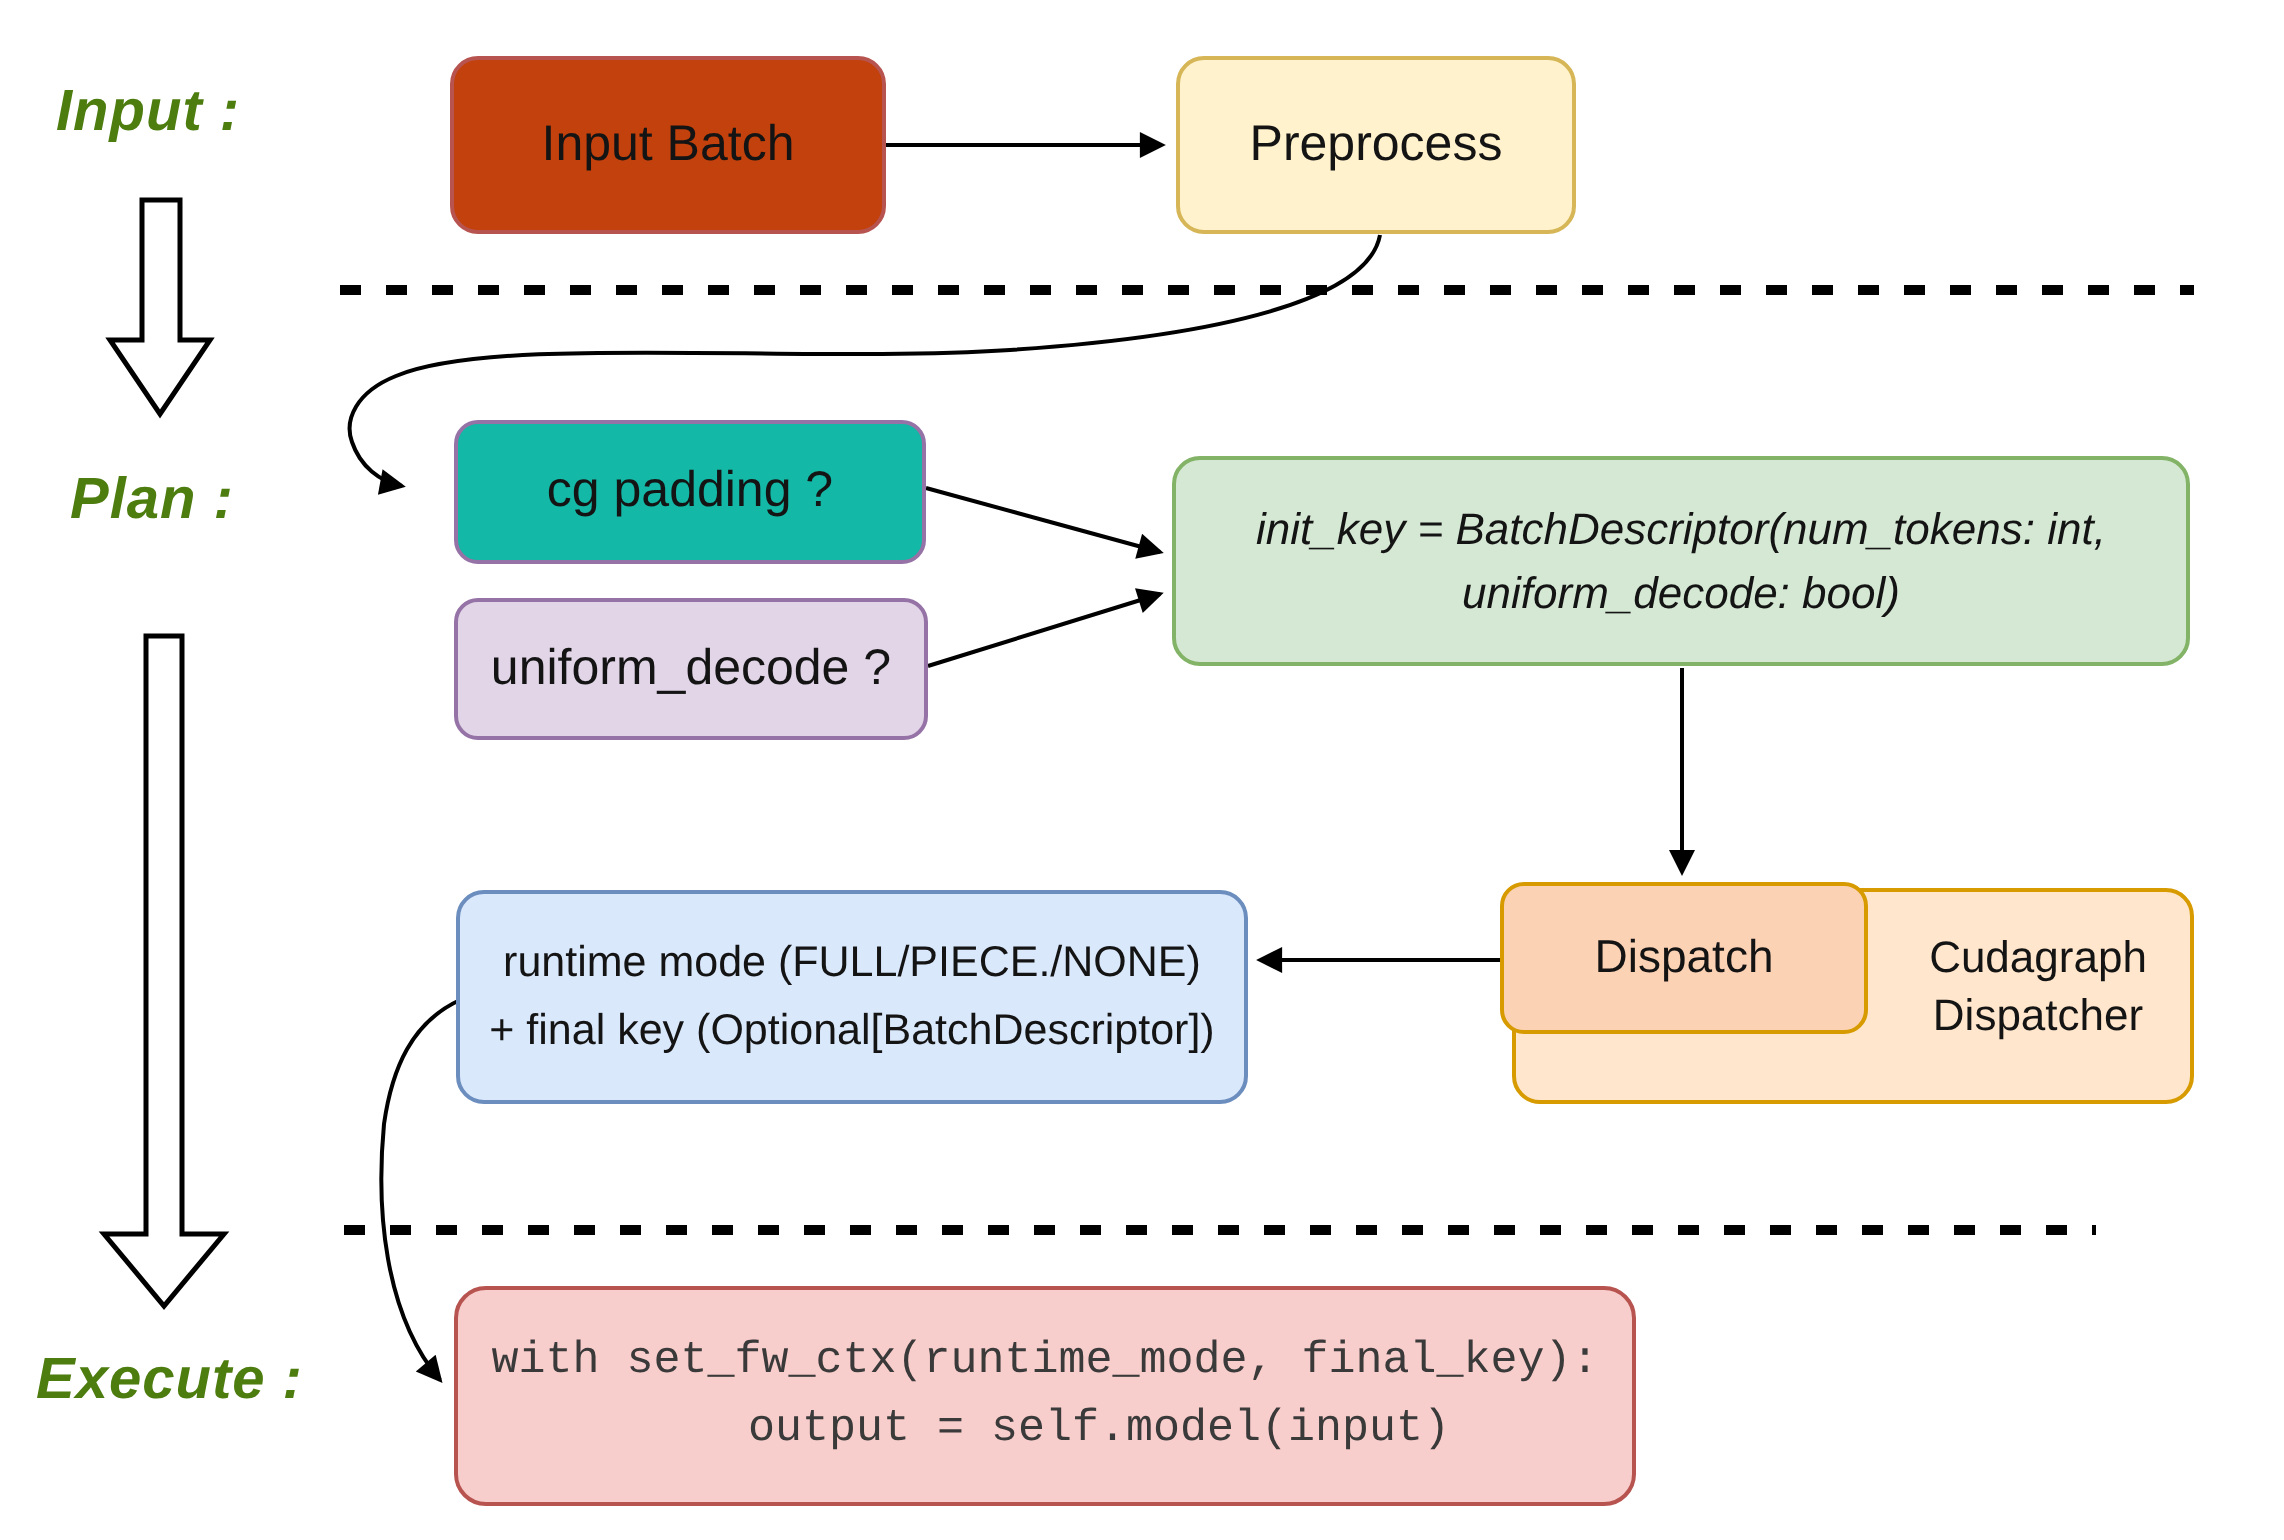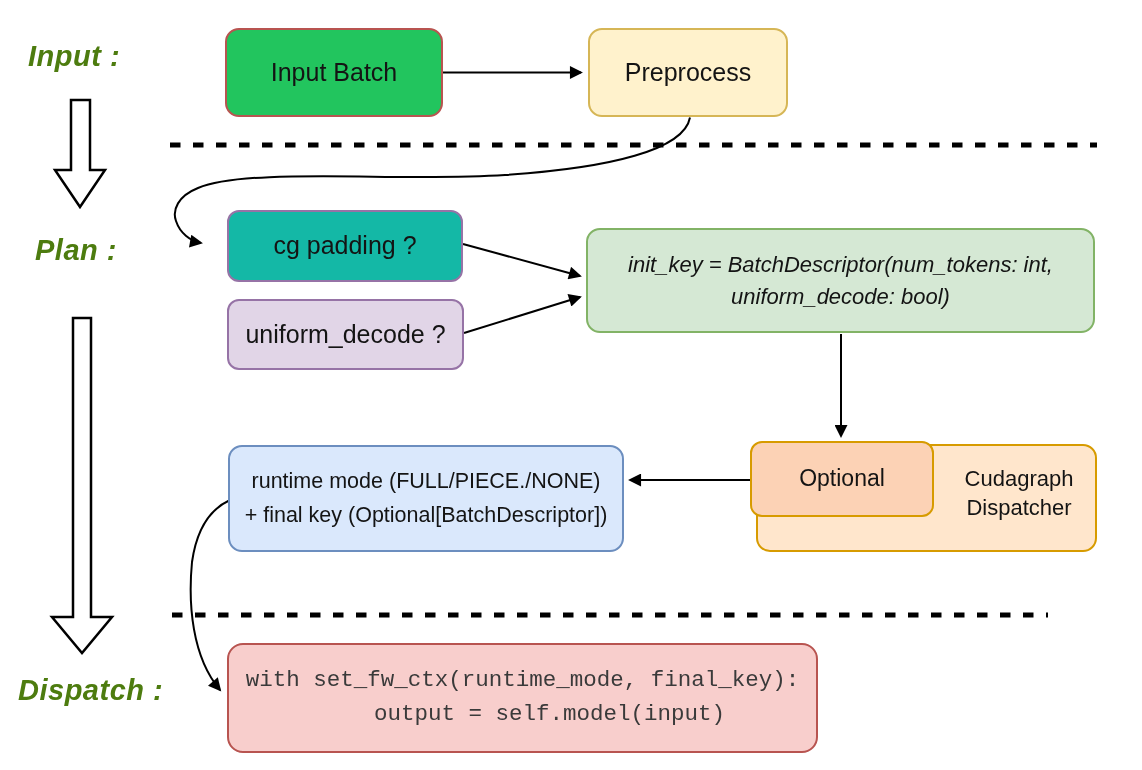--- a/index.html
+++ b/index.html
@@ -3,21 +3,21 @@
 <meta charset="utf-8">
 <style>
   html,body{margin:0;padding:0;background:#ffffff;width:1142px;height:770px;overflow:hidden;}
   .canvas{position:relative;width:1142px;height:770px;background:#ffffff;
           font-family:"Liberation Sans",sans-serif;color:#141414;}
   .layer{position:absolute;left:0;top:0;width:1142px;height:770px;pointer-events:none;}
   .stage-label{position:absolute;font-weight:700;font-size:29px;letter-spacing:0.5px;color:#4d7c0f;font-style:italic;}
   .node{position:absolute;box-sizing:border-box;display:flex;align-items:center;justify-content:center;
         text-align:center;border-radius:14px;border:2px solid #000;line-height:1.35;}
   .node.multiline{white-space:pre-line;}
-  .n-input-batch{left:225px;top:28px;width:218px;height:89px;background:#22c55e;border-color:#b85450;font-size:25px;}
+  .n-input-batch{left:225px;top:28px;width:218px;height:89px;background:#c2410c;border-color:#b85450;font-size:25px;}
   .n-preprocess{left:588px;top:28px;width:200px;height:89px;background:#fff2cc;border-color:#d6b656;font-size:25px;}
   .n-cg-padding{left:227px;top:210px;width:236px;height:72px;background:#14b8a6;border-color:#9673a6;font-size:25px;border-radius:12px;}
   .n-uniform-decode{left:227px;top:299px;width:237px;height:71px;background:#e1d5e7;border-color:#9673a6;font-size:25px;border-radius:12px;}
   .n-init-key{left:586px;top:228px;width:509px;height:105px;background:#d5e8d4;border-color:#82b366;font-size:22px;line-height:1.45;font-style:italic;}
   .n-cudagraph{left:756px;top:444px;width:341px;height:108px;background:#ffe6cc;border-color:#d79b00;z-index:2;}
   .n-dispatch{left:750px;top:441px;width:184px;height:76px;background:#fcd2b5;border-color:#d79b00;font-size:23px;z-index:3;border-radius:12px;}
   .cudagraph-text{position:absolute;left:934px;top:465px;width:170px;text-align:center;
                   font-size:22px;line-height:1.3;white-space:pre-line;z-index:2;}
   .n-runtime{left:228px;top:445px;width:396px;height:107px;background:#dae8fc;border-color:#6c8ebf;font-size:21.5px;line-height:1.55;}
   .n-code{left:227px;top:643px;width:591px;height:110px;background:#f8cecc;border-color:#b85450;
@@ -49,38 +49,38 @@
     <path class="ln" d="M 690 117.5 C 684 150, 610 168, 505 175 C 400 182, 248 167, 198 188 C 178 196, 172 210, 176 221 C 180 233, 190 241, 201 243" marker-end="url(#arrowhead)"></path>
     <line class="ln" x1="463" y1="244" x2="580" y2="276" marker-end="url(#arrowhead)"></line>
     <line class="ln" x1="464" y1="333" x2="580" y2="297" marker-end="url(#arrowhead)"></line>
     <line class="ln" x1="841" y1="334" x2="841" y2="436" marker-end="url(#arrowhead)"></line>
     <line class="ln" x1="750" y1="480" x2="630" y2="480" marker-end="url(#arrowhead)"></line>
     <path class="ln" d="M 230 500 C 206 511, 196 534, 192 562 C 188 604, 192 657, 220 690" marker-end="url(#arrowhead)"></path>
   </svg>
 
   <div class="stage-label" style="left:28px;top:40px;">Input :</div>
   <div class="stage-label" style="left:35px;top:234px;">Plan :</div>
-  <div class="stage-label" style="left:18px;top:674px;">Dispatch :</div>
+  <div class="stage-label" style="left:18px;top:674px;">Execute :</div>
 
   <div class="node n-input-batch">Input Batch</div>
 
   <div class="node n-preprocess">Preprocess</div>
 
   <div class="node n-cg-padding">cg padding ?</div>
 
   <div class="node n-uniform-decode">uniform_decode ?</div>
 
   <div class="node n-init-key multiline">init_key = BatchDescriptor(num_tokens: int,
 uniform_decode: bool)</div>
 
   <div class="node n-cudagraph"></div>
   <div class="cudagraph-text">Cudagraph
 Dispatcher</div>
 
-  <div class="node n-dispatch">Optional</div>
+  <div class="node n-dispatch">Dispatch</div>
 
   <div class="node n-runtime multiline">runtime mode (FULL/PIECE./NONE)
 + final key (Optional[BatchDescriptor])</div>
 
   <div class="node n-code">with set_fw_ctx(runtime_mode, final_key):
     output = self.model(input)</div>
 
 </div>
 
 </body></html>

